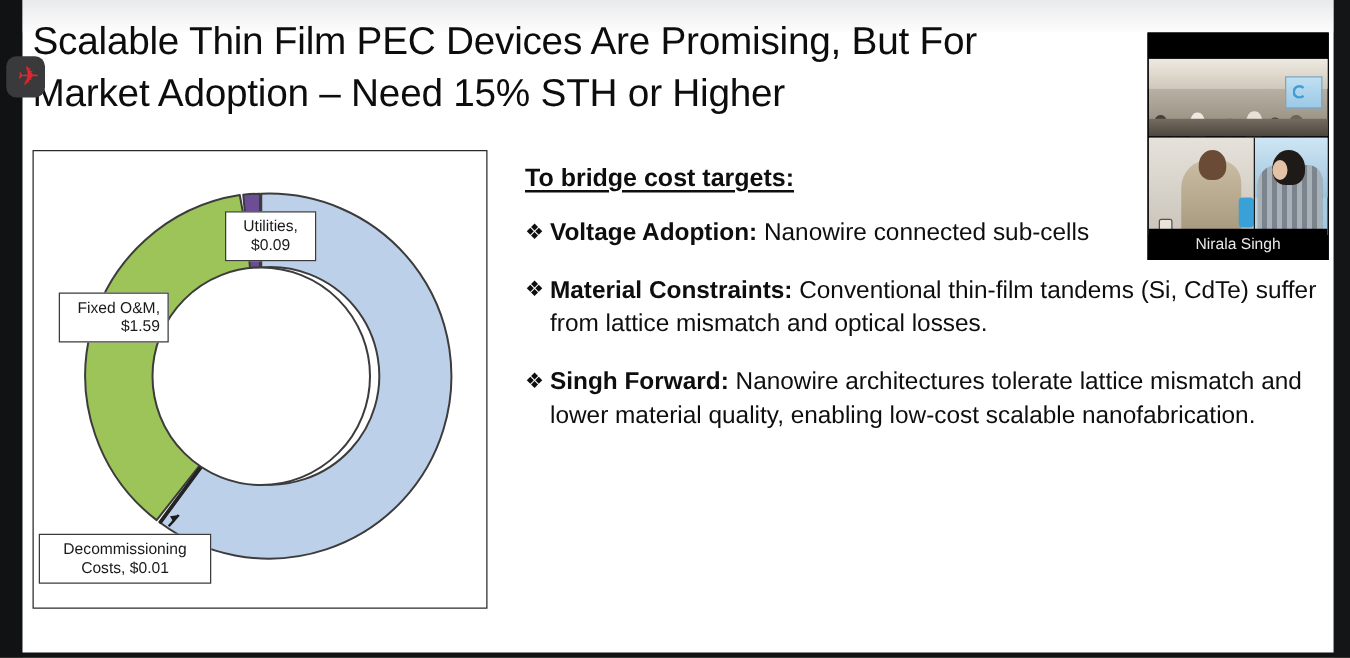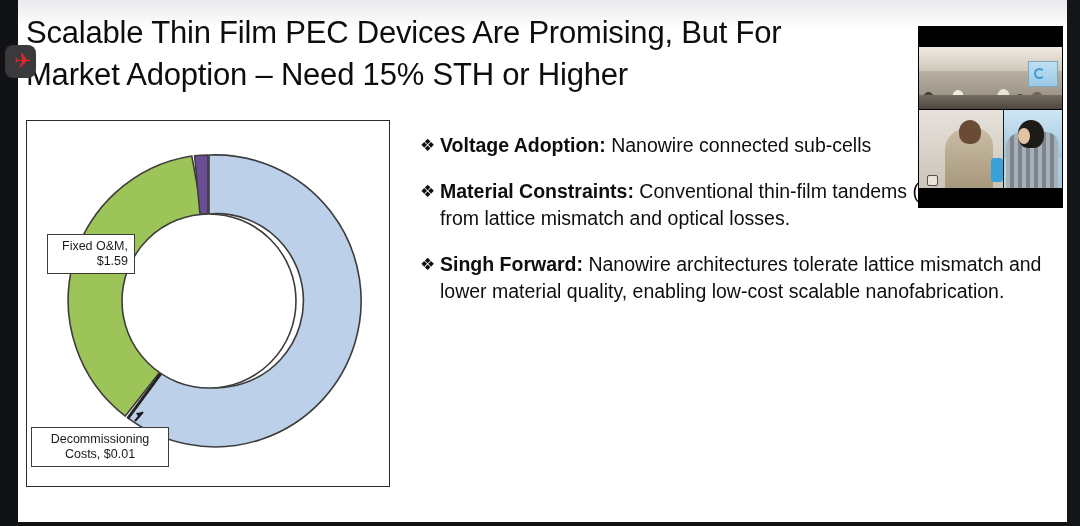--- a/index.html
+++ b/index.html
@@ -271,33 +271,36 @@
           <path d="M 155.6 26.7 A 146 146 0 0 1 169.0 26.0 L 169.0 85.0 A 87 87 0 0 0 161.0 85.4 Z" fill="#6b4e96" stroke="#3c3c3c" stroke-width="1.6" stroke-linejoin="round"></path>
 
           <path d="M 88.4 288.6 L 124.0 240.5 L 125.2 241.4 L 89.6 289.5 Z" fill="#bdd0e9" stroke="#232323" stroke-width="1.5" stroke-linejoin="round"></path>
 
           <circle cx="170" cy="172" r="87" fill="#ffffff" stroke="#3c3c3c" stroke-width="1.6"></circle>
 
           <path d="M 96 292 L 104 283" stroke="#1b1b1b" stroke-width="2" fill="none"></path>
           <path d="M 104 283 l -7 1 l 3 5 z" fill="#1b1b1b"></path>
         </svg>
 
+        <div class="dlabel" id="lbl-utilities">Utilities,
+$0.09</div>
 
         <div class="dlabel" id="lbl-fixed-om">Fixed O&amp;M,
 $1.59</div>
 
         <div class="dlabel" id="lbl-decommission">Decommissioning
 Costs, $0.01</div>
 
 
       </div>
     </div>
 
     <div id="body-col">
 
+      <div id="bridge-head">To bridge cost targets:</div>
 
       <div class="bullet">
         <span class="glyph">❖</span>
         <span class="btext">
           <b>Voltage Adoption:</b><span> Nanowire connected sub-cells</span>
         </span>
       </div>
 
       <div class="bullet">
         <span class="glyph">❖</span>
@@ -342,20 +345,21 @@
         <div class="headA"></div>
         <div class="manB"></div>
         <div class="headB"></div>
         <div class="faceB"></div>
         <div class="bottle"></div>
         <div class="cup"></div>
         <div class="divider"></div>
       </div>
     </div>
 
+    <div id="video-name">Nirala Singh</div>
   </div>
 
   <div id="app-icon">
     <span class="mark">✈</span>
   </div>
 
   <div class="rail-right"></div>
 </div>
 
 </body></html>

